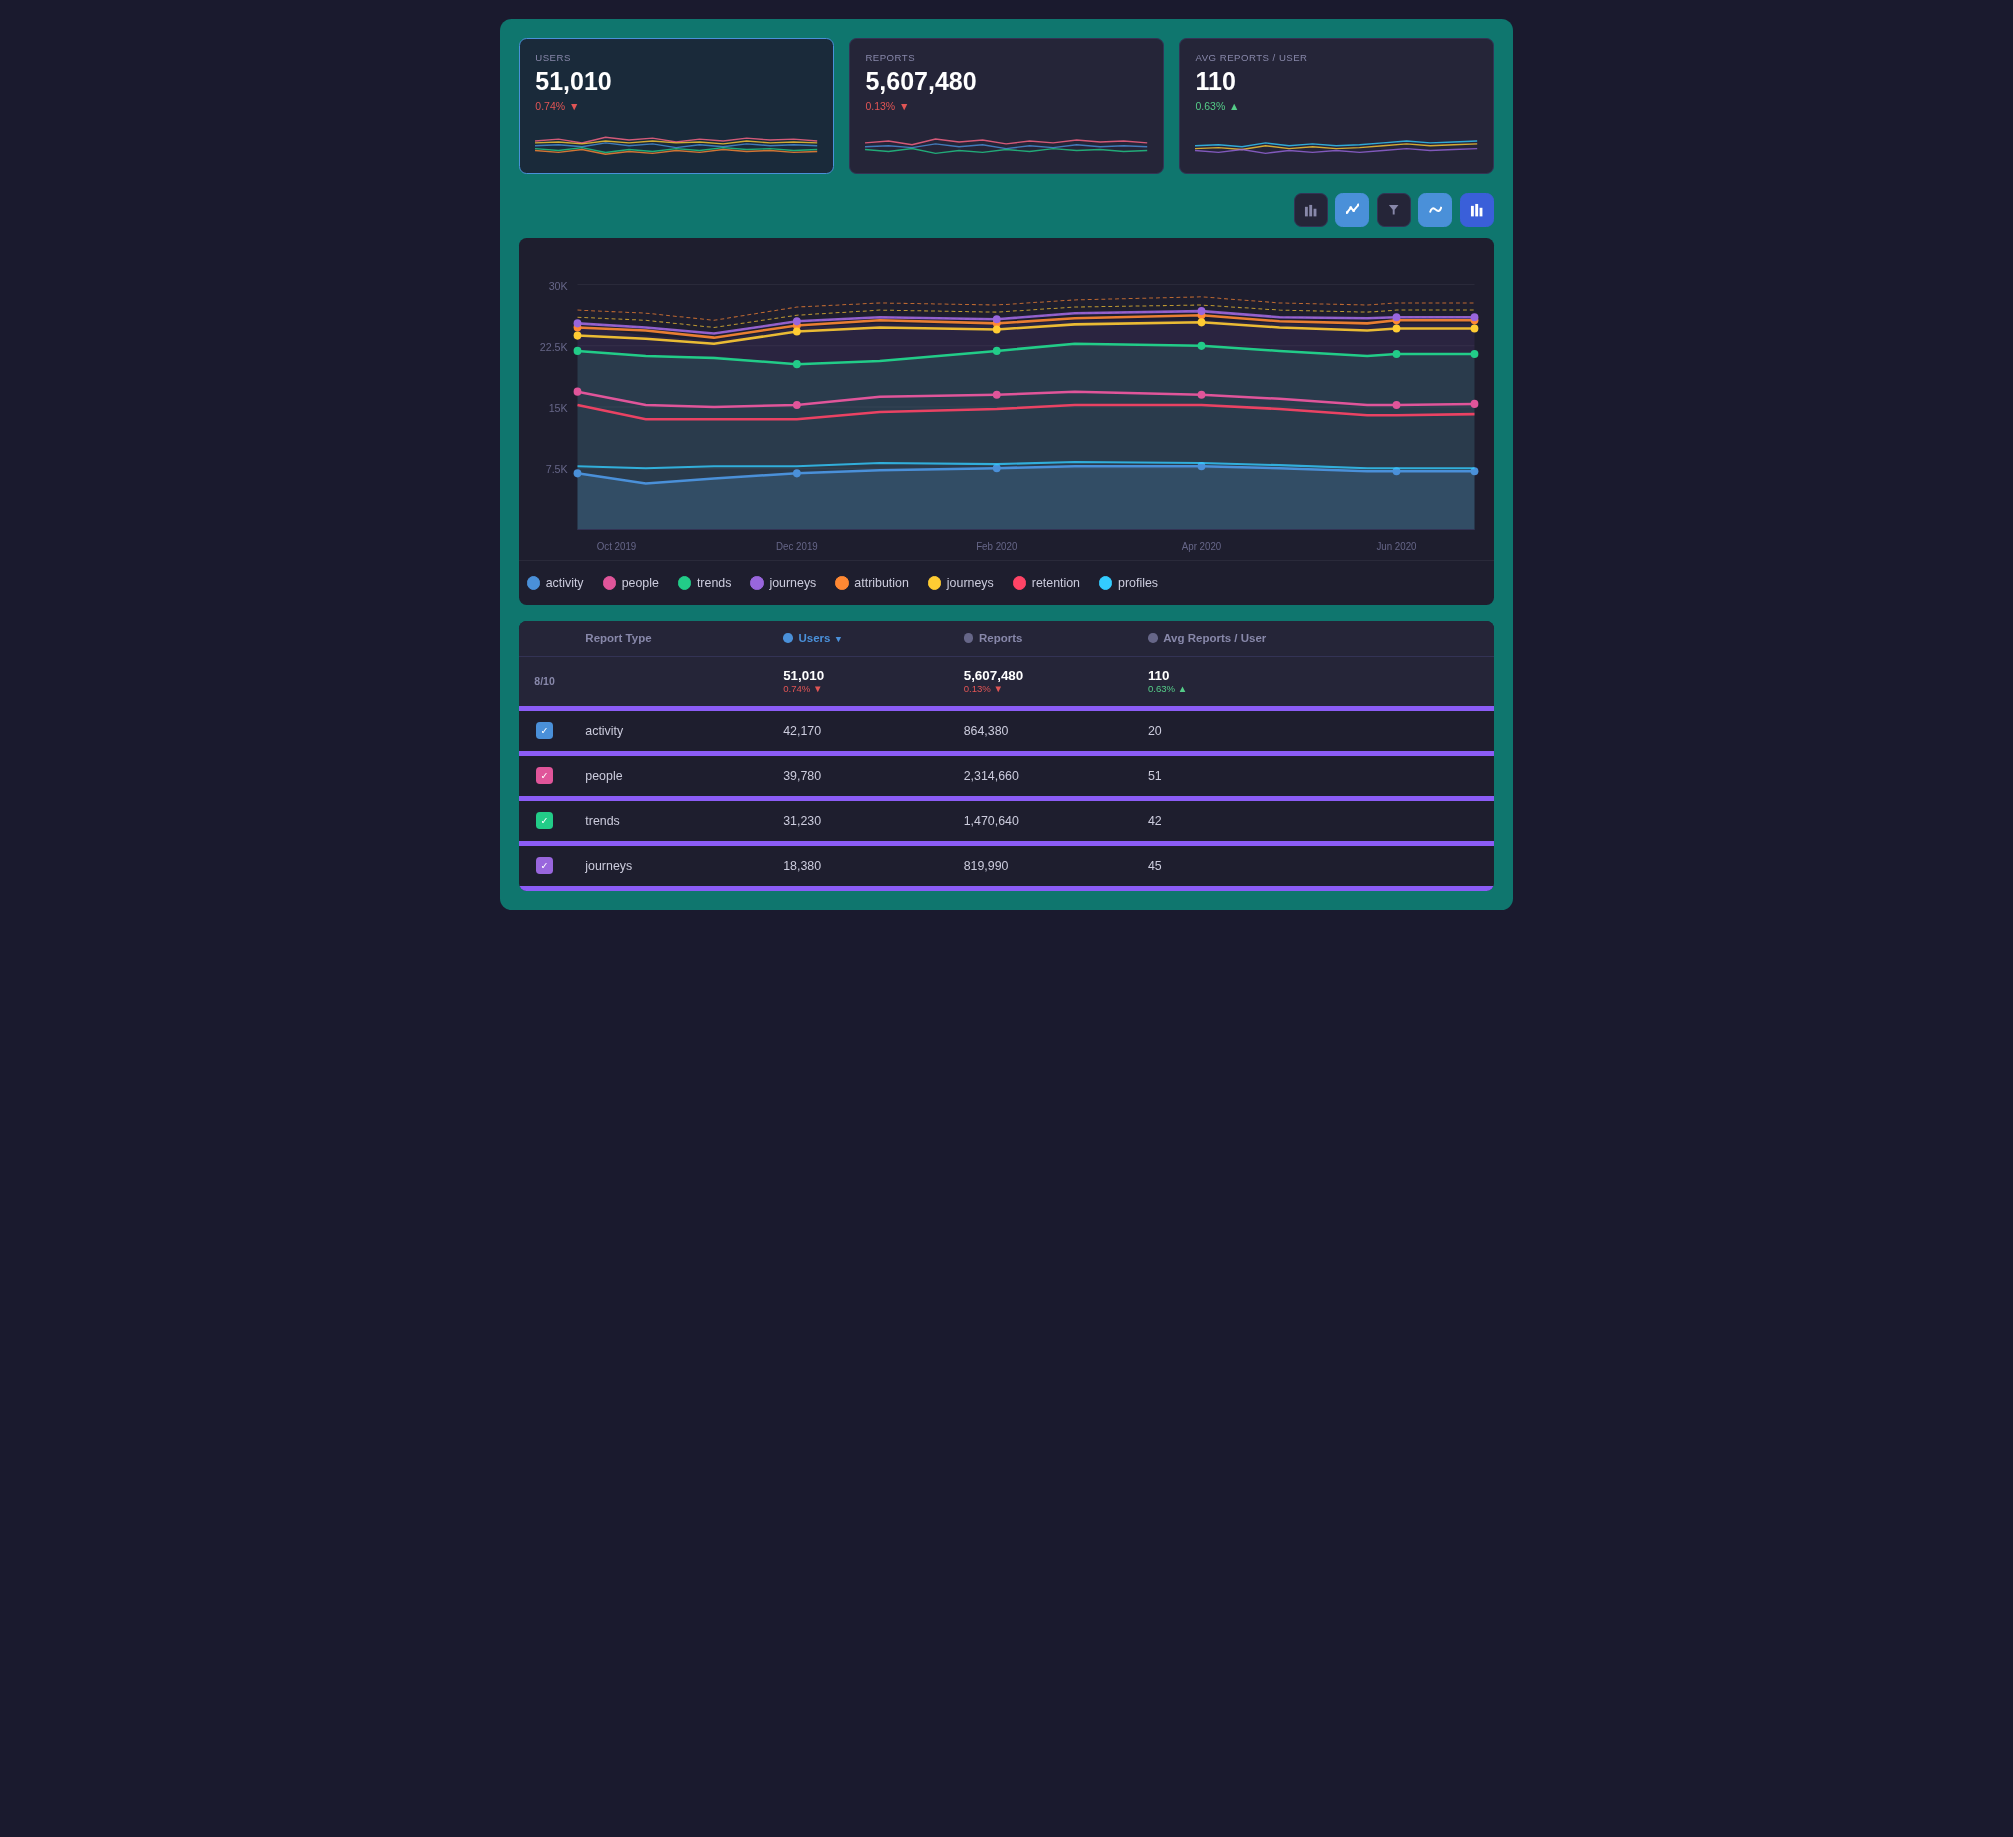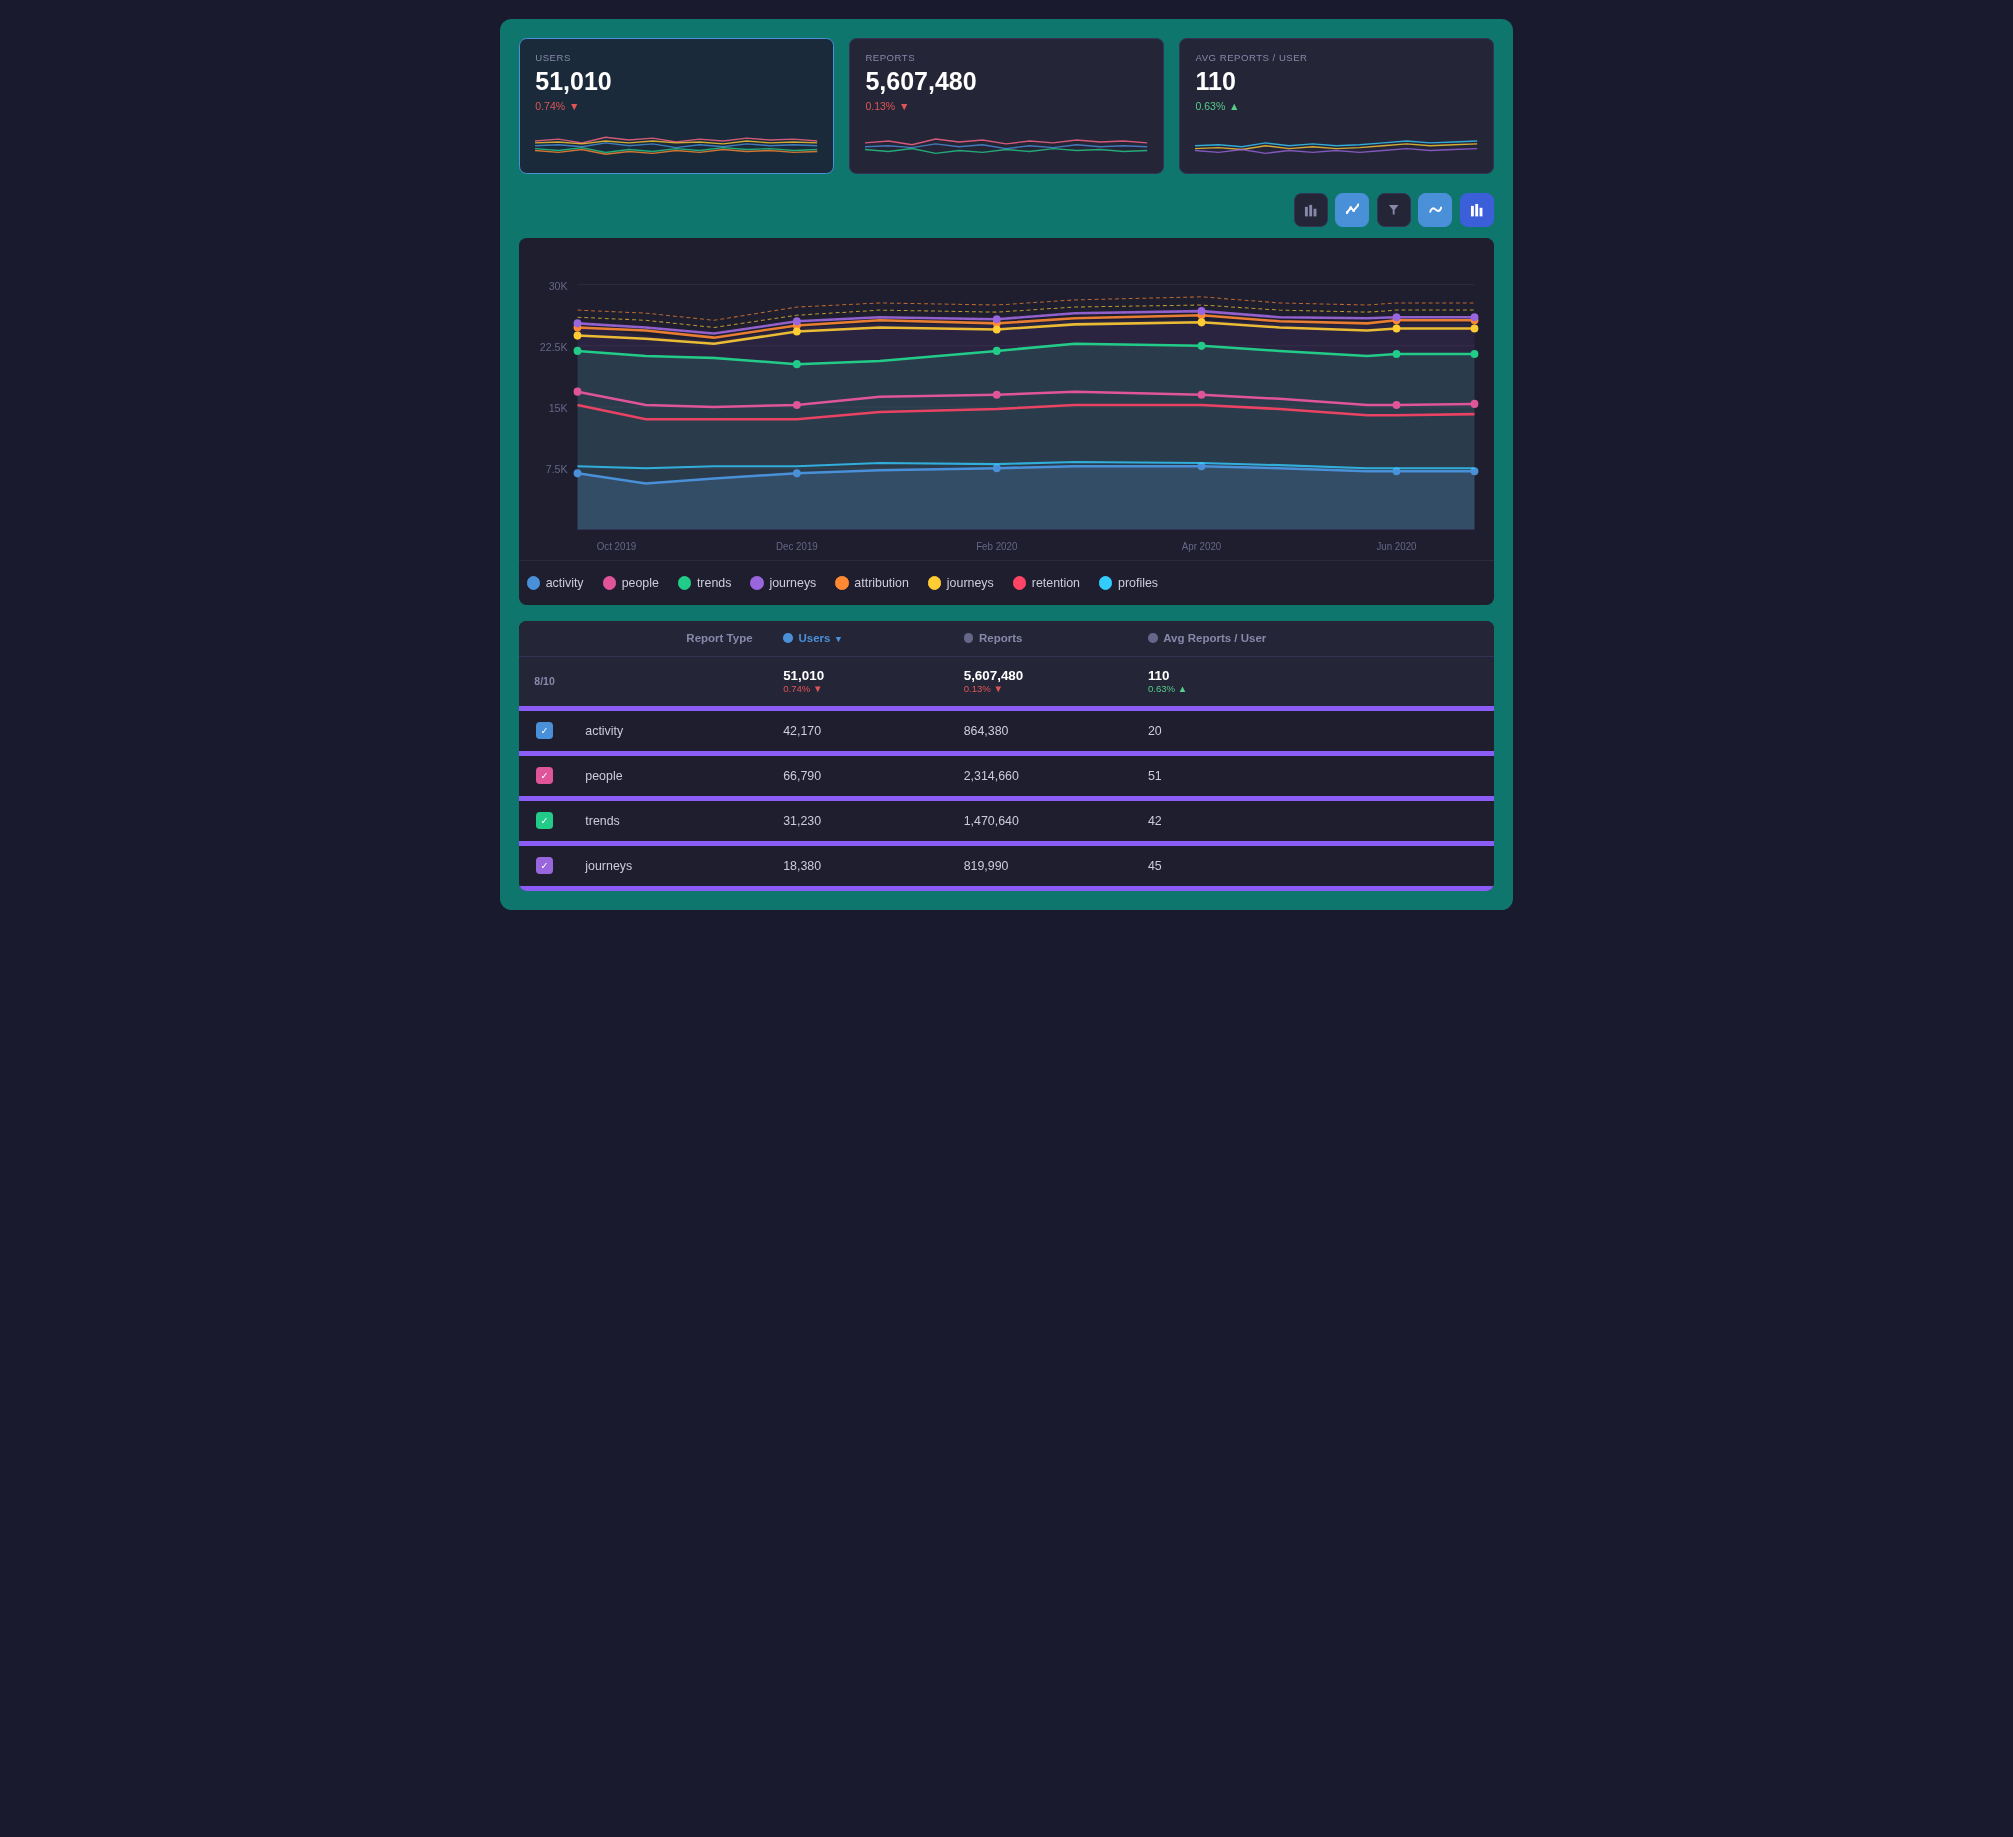--- a/index.html
+++ b/index.html
@@ -143,21 +143,21 @@
     }
     table {
       width: 100%;
       border-collapse: collapse;
     }
     thead tr {
       background: #252538;
     }
     thead th {
       padding: 11.5px 15.3px;
-      text-align: right;
+      text-align: left;
       font-size: 11.5px;
       font-weight: 600;
       color: #8888aa;
       border-bottom: 1px solid #333355;
     }
     .th-users {
       display: flex;
       align-items: center;
       gap: 5.7px;
       color: #4a90d9;
@@ -513,21 +513,21 @@
           <td></td>
         </tr>
 
         <tr>
           <td>
             <div class="checkbox-cell">
               <div class="cb cb-pink">✓</div>
             </div>
           </td>
           <td>people</td>
-          <td>66,790</td>
+          <td>39,780</td>
           <td>2,314,660</td>
           <td>51</td>
           <td></td>
         </tr>
 
         <tr>
           <td>
             <div class="checkbox-cell">
               <div class="cb cb-green">✓</div>
             </div>

